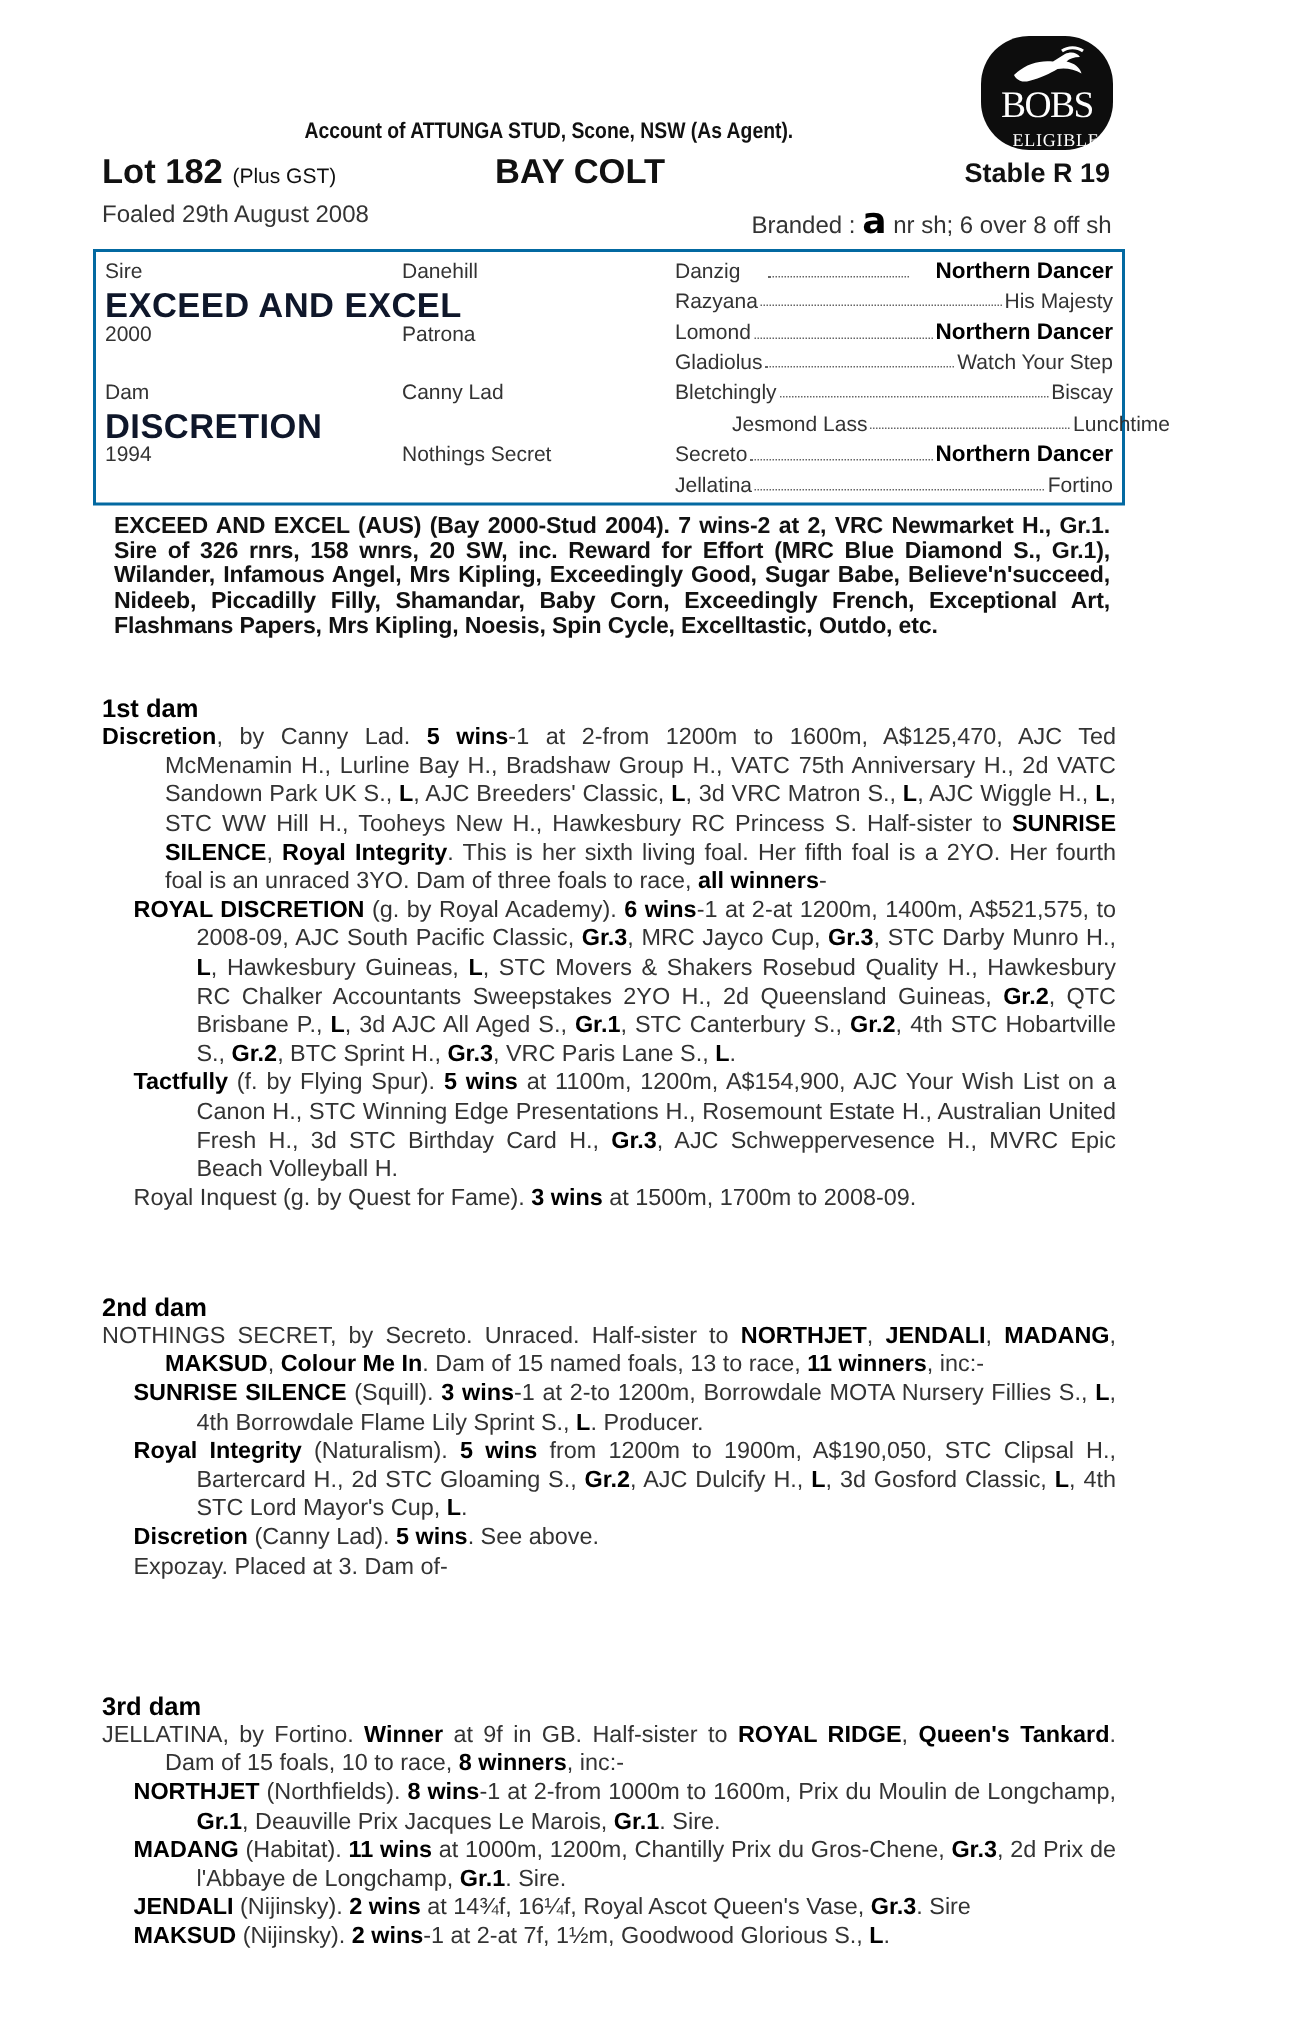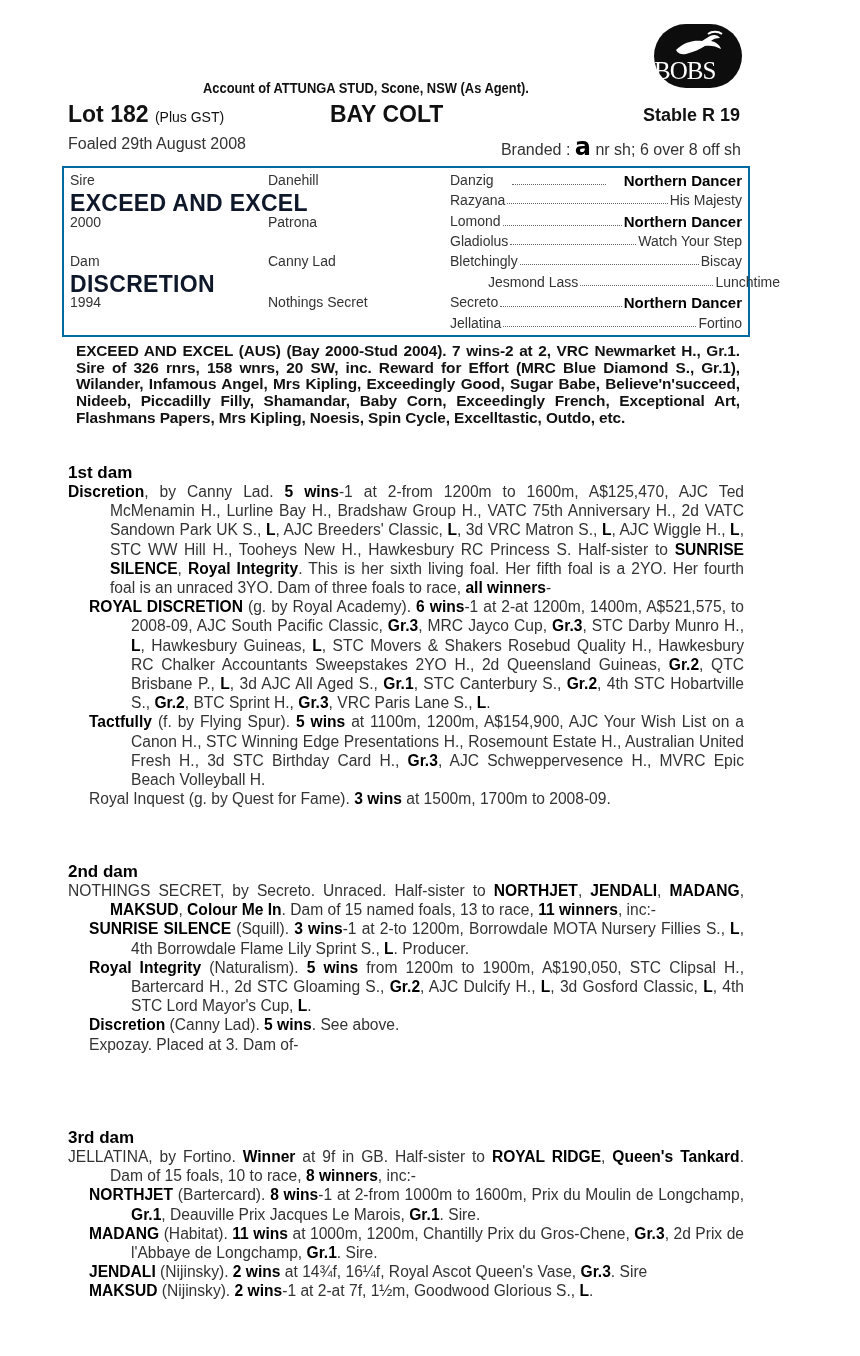--- a/index.html
+++ b/index.html
@@ -4,22 +4,22 @@
 <style>
   html, body { margin: 0; padding: 0; background: #ffffff; }
   body {
     width: 860px; height: 1356px; position: relative; overflow: hidden;
     color: #111; font-family: "Liberation Sans", sans-serif;
   }
   .page { position: absolute; left: 0; top: 0; width: 860px; height: 1356px; }
 
   
   .logo {
-    position: absolute; left: 654px; top: 24px; width: 88px; height: 64px;
-    background: #0d0d0d; color: #fff; text-align: left; border-radius: 32px;
+    position: absolute; left: 654px; top: 24px; width: 88px; height: 76px;
+    background: #0d0d0d; color: #fff; text-align: center; border-radius: 32px;
   }
   .logo svg { position: absolute; left: 18px; top: 6px; }
   .logo .bobs { position: absolute; left: 0; right: 0; top: 34px;
     font-family: "Liberation Serif", serif; font-size: 25px; letter-spacing: -1px; line-height: 26px; }
   .logo .elig { position: absolute; left: 12px; right: 0; top: 62px;
     font-family: Liberation Serif, serif; font-size: 12px; letter-spacing: 0.5px; }
 
   .account { position: absolute; left: 203px; top: 79px; font-size: 15px; font-weight: bold;
     transform: scaleX(0.86); transform-origin: left top; white-space: nowrap; }
 
@@ -164,21 +164,21 @@
     <div class="p i1 nojust"><b>Discretion</b><span> (Canny Lad). </span><b>5 wins</b><span>. See above.</span></div>
 
     <div class="p i1 nojust">Expozay. Placed at 3. Dam of-</div>
 
   </div>
 
   <div class="sec" style="top:1128px;">
     <h3>3rd dam</h3>
     <div class="p i0"><span>JELLATINA, by Fortino. </span><b>Winner</b><span> at 9f in GB. Half-sister to </span><b>ROYAL RIDGE</b><span>, </span><b>Queen's Tankard</b><span>. Dam of 15 foals, 10 to race, </span><b>8 winners</b><span>, inc:-</span></div>
 
-    <div class="p i1"><b>NORTHJET</b><span> (Bartercard). </span><b>8 wins</b><span>-1 at 2-from 1000m to 1600m, Prix du Moulin de Longchamp, </span><b>Gr.1</b><span>, Deauville Prix Jacques Le Marois, </span><b>Gr.1</b><span>. Sire.</span></div>
+    <div class="p i1"><b>NORTHJET</b><span> (Northfields). </span><b>8 wins</b><span>-1 at 2-from 1000m to 1600m, Prix du Moulin de Longchamp, </span><b>Gr.1</b><span>, Deauville Prix Jacques Le Marois, </span><b>Gr.1</b><span>. Sire.</span></div>
 
     <div class="p i1"><b>MADANG</b><span> (Habitat). </span><b>11 wins</b><span> at 1000m, 1200m, Chantilly Prix du Gros-Chene, </span><b>Gr.3</b><span>, 2d Prix de l'Abbaye de Longchamp, </span><b>Gr.1</b><span>. Sire.</span></div>
 
     <div class="p i1 nojust"><b>JENDALI</b><span> (Nijinsky). </span><b>2 wins</b><span> at 14¾f, 16¼f, Royal Ascot Queen's Vase, </span><b>Gr.3</b><span>. Sire</span></div>
 
     <div class="p i1 nojust"><b>MAKSUD</b><span> (Nijinsky). </span><b>2 wins</b><span>-1 at 2-at 7f, 1½m, Goodwood Glorious S., </span><b>L</b><span>.</span></div>
   </div>
 
 </div>
 

